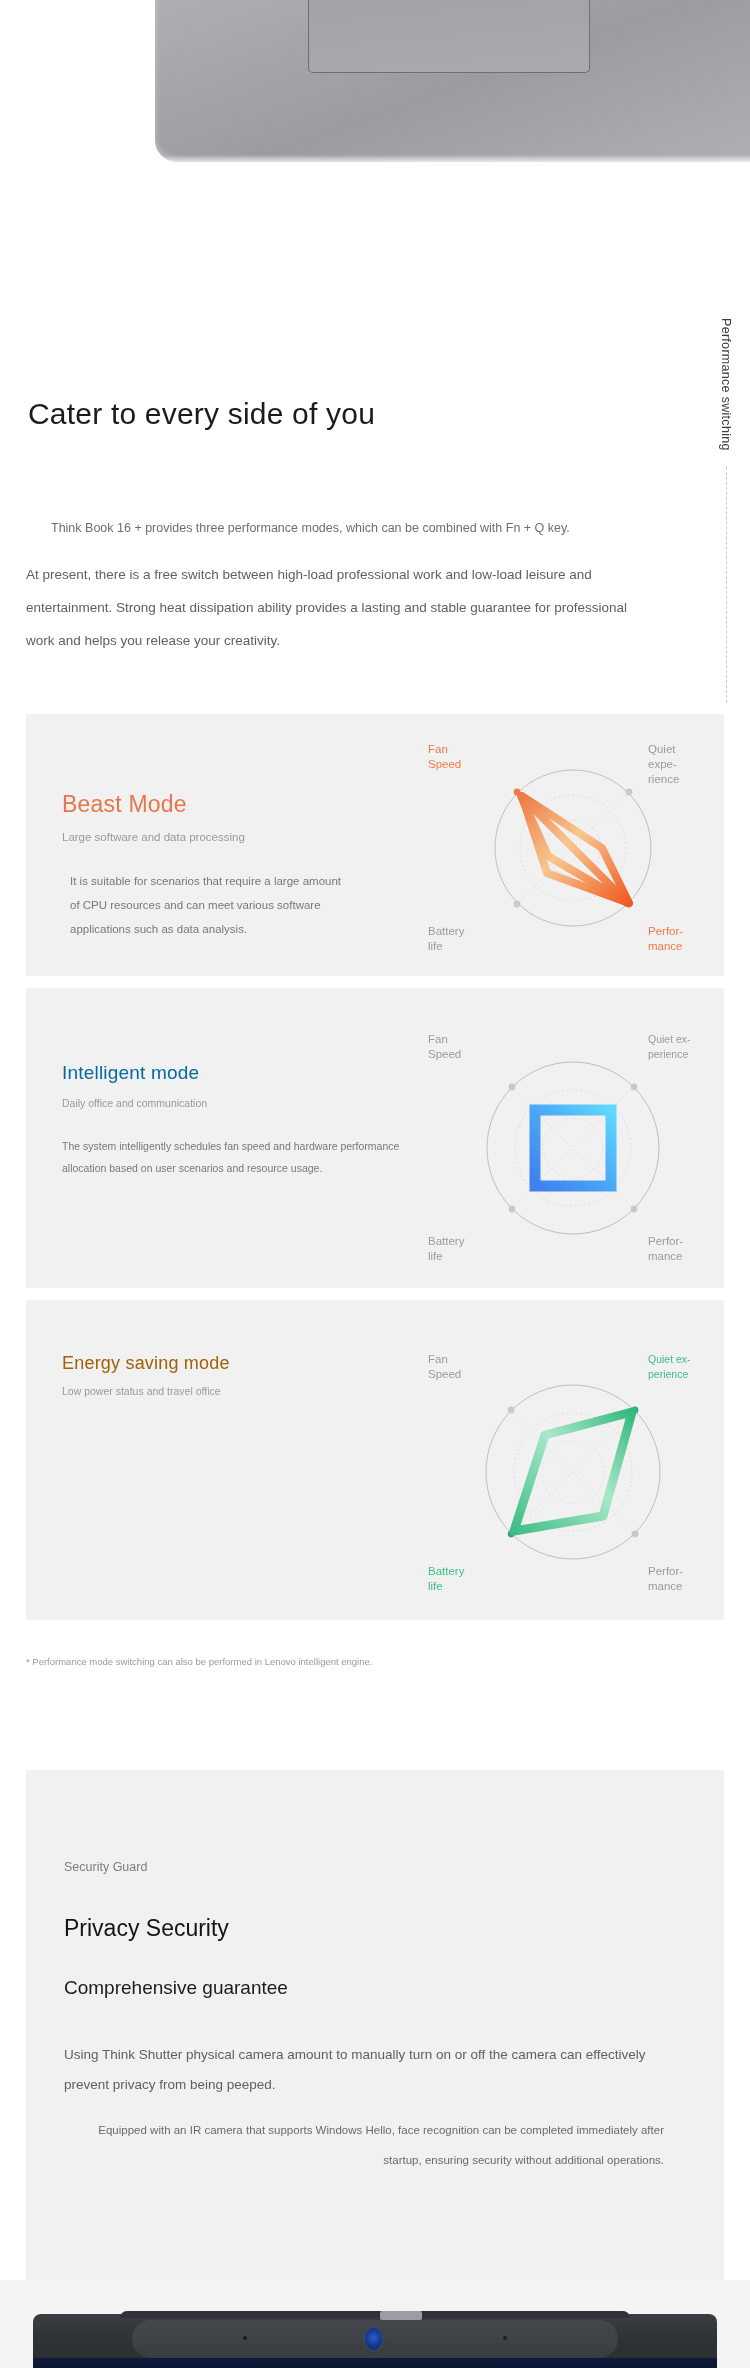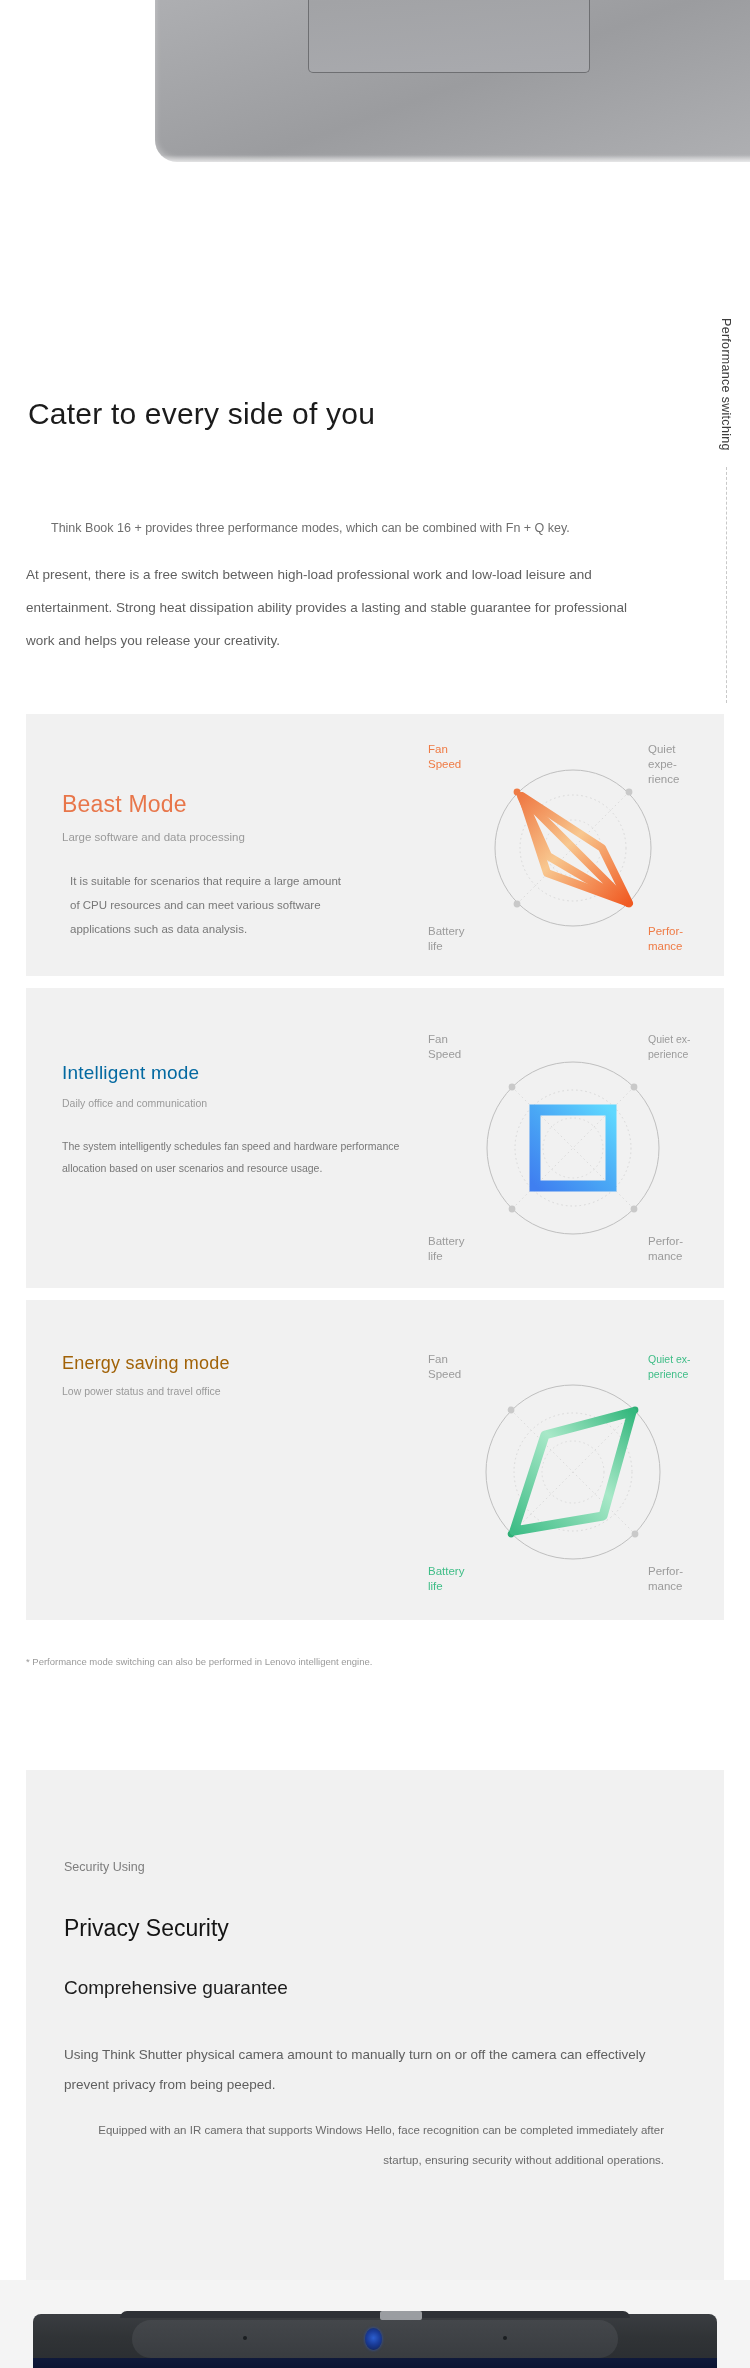--- a/index.html
+++ b/index.html
@@ -406,21 +406,21 @@
       <div class="axis-label br">
         <span>Perfor-</span><br>
         <span>mance</span>
       </div>
     </div>
   </div>
 
   <div class="footnote">* Performance mode switching can also be performed in Lenovo intelligent engine.</div>
 
   <div class="privacy">
-    <div class="eyebrow">Security Using</div>
+    <div class="eyebrow">Security Guard</div>
     <div class="h2">Privacy Security</div>
     <div class="h3">Comprehensive guarantee</div>
     <div class="p1">Using Think Shutter physical camera amount to manually turn on or off the camera can effectively prevent privacy from being peeped.</div>
     <div class="p2">Equipped with an IR camera that supports Windows Hello, face recognition can be completed immediately after startup, ensuring security without additional operations.</div>
   </div>
 
   <div class="hero-bottom">
     <div class="lid"></div>
     <div class="bezel-top"></div>
     <div class="camera-bar"></div>

